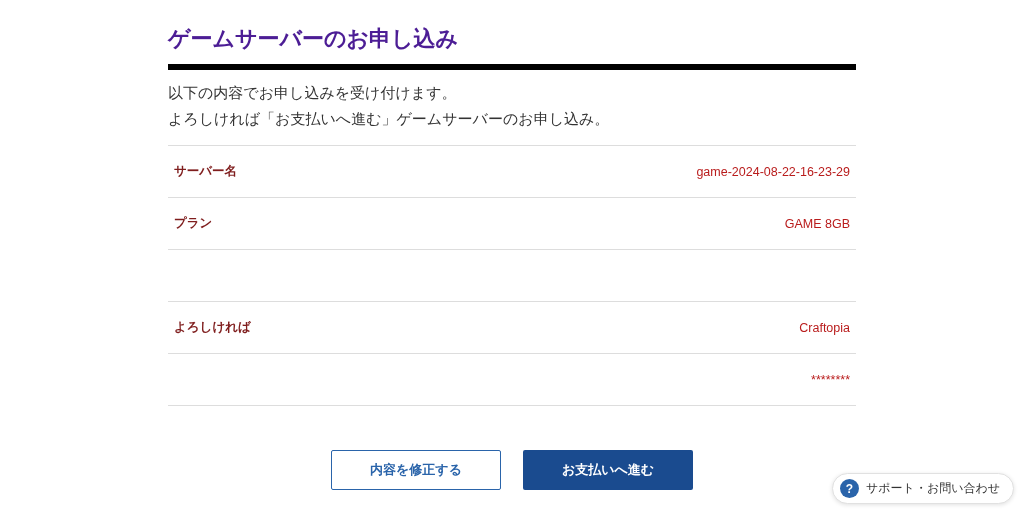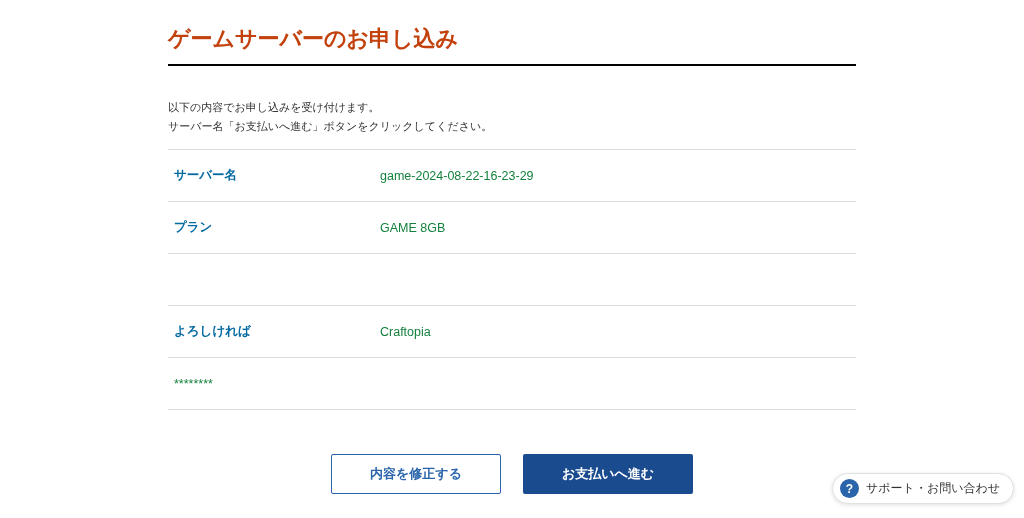--- a/index.html
+++ b/index.html
@@ -13,51 +13,52 @@
       position: relative;
     }
     .container {
       width: 688px;
       margin: 0 auto;
       padding-top: 24px;
     }
     .page-title {
       font-size: 22px;
       font-weight: 600;
-      color: #c2410c;
+      color: #4c1d95;
       padding-bottom: 10px;
-      border-bottom: 2px solid #000000;
+      border-bottom: 6px solid #000000;
     }
     .intro {
-      margin-top: 32px;
-      font-size: 11px;
+      margin-top: 10px;
+      font-size: 15px;
       color: #333;
       line-height: 1.7;
     }
     .table {
       margin-top: 14px;
       border-top: 1px solid #ddd;
     }
     .row {
       display: flex;
       align-items: center;
       border-bottom: 1px solid #ddd;
       min-height: 52px;
       padding: 14px 6px;
     }
     .label {
       flex: 0 0 206px;
       font-size: 12.5px;
       font-weight: 700;
-      color: #0369a1;
+      color: #7f1d1d;
     }
     .value {
       flex: 1;
       font-size: 12.5px;
-      color: #15803d;
+      color: #b91c1c;
+      text-align: right;
     }
     .actions {
       display: flex;
       justify-content: center;
       gap: 22px;
       margin-top: 44px;
     }
     .btn {
       display: inline-flex;
       align-items: center;
@@ -110,21 +111,21 @@
     }
   </style>
 </head>
 <body>
 
 <div class="container">
   <h1 class="page-title">ゲームサーバーのお申し込み</h1>
 
   <div class="intro">
     <div>以下の内容でお申し込みを受け付けます。</div>
-    <div>サーバー名「お支払いへ進む」ボタンをクリックしてください。</div>
+    <div>よろしければ「お支払いへ進む」ゲームサーバーのお申し込み。</div>
   </div>
 
   <div class="table">
     <div class="row">
       <div class="label">サーバー名</div>
       <div class="value">game-2024-08-22-16-23-29</div>
     </div>
     <div class="row">
       <div class="label">プラン</div>
       <div class="value">GAME 8GB</div>

